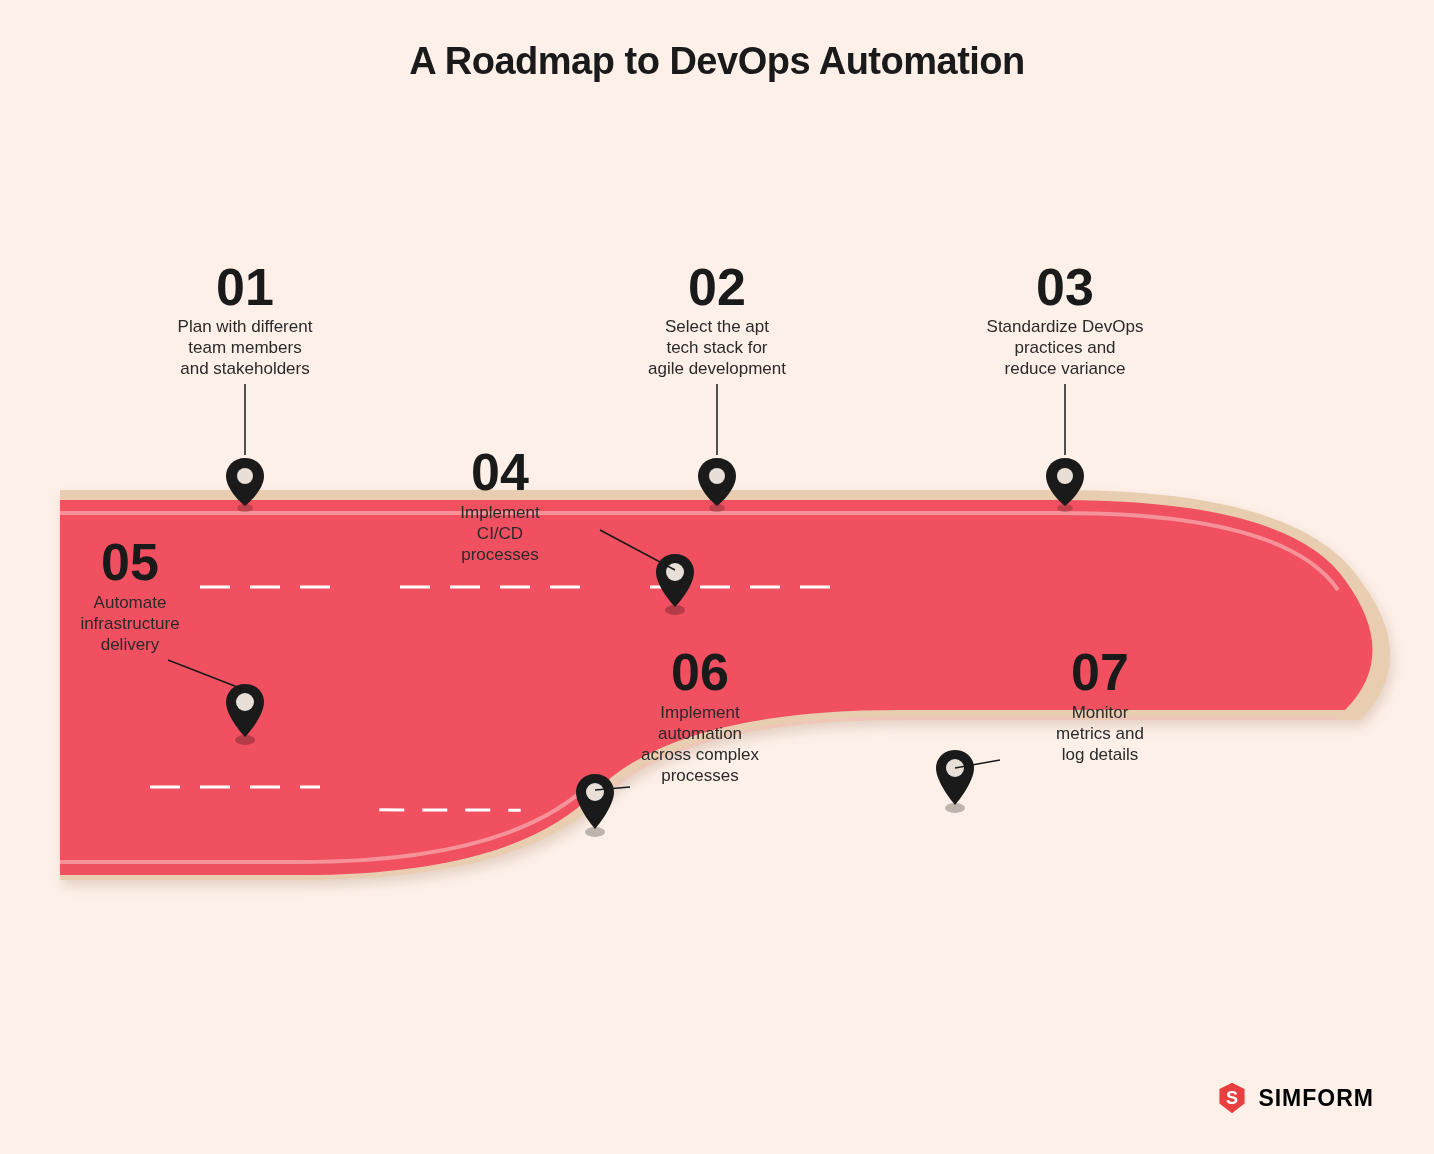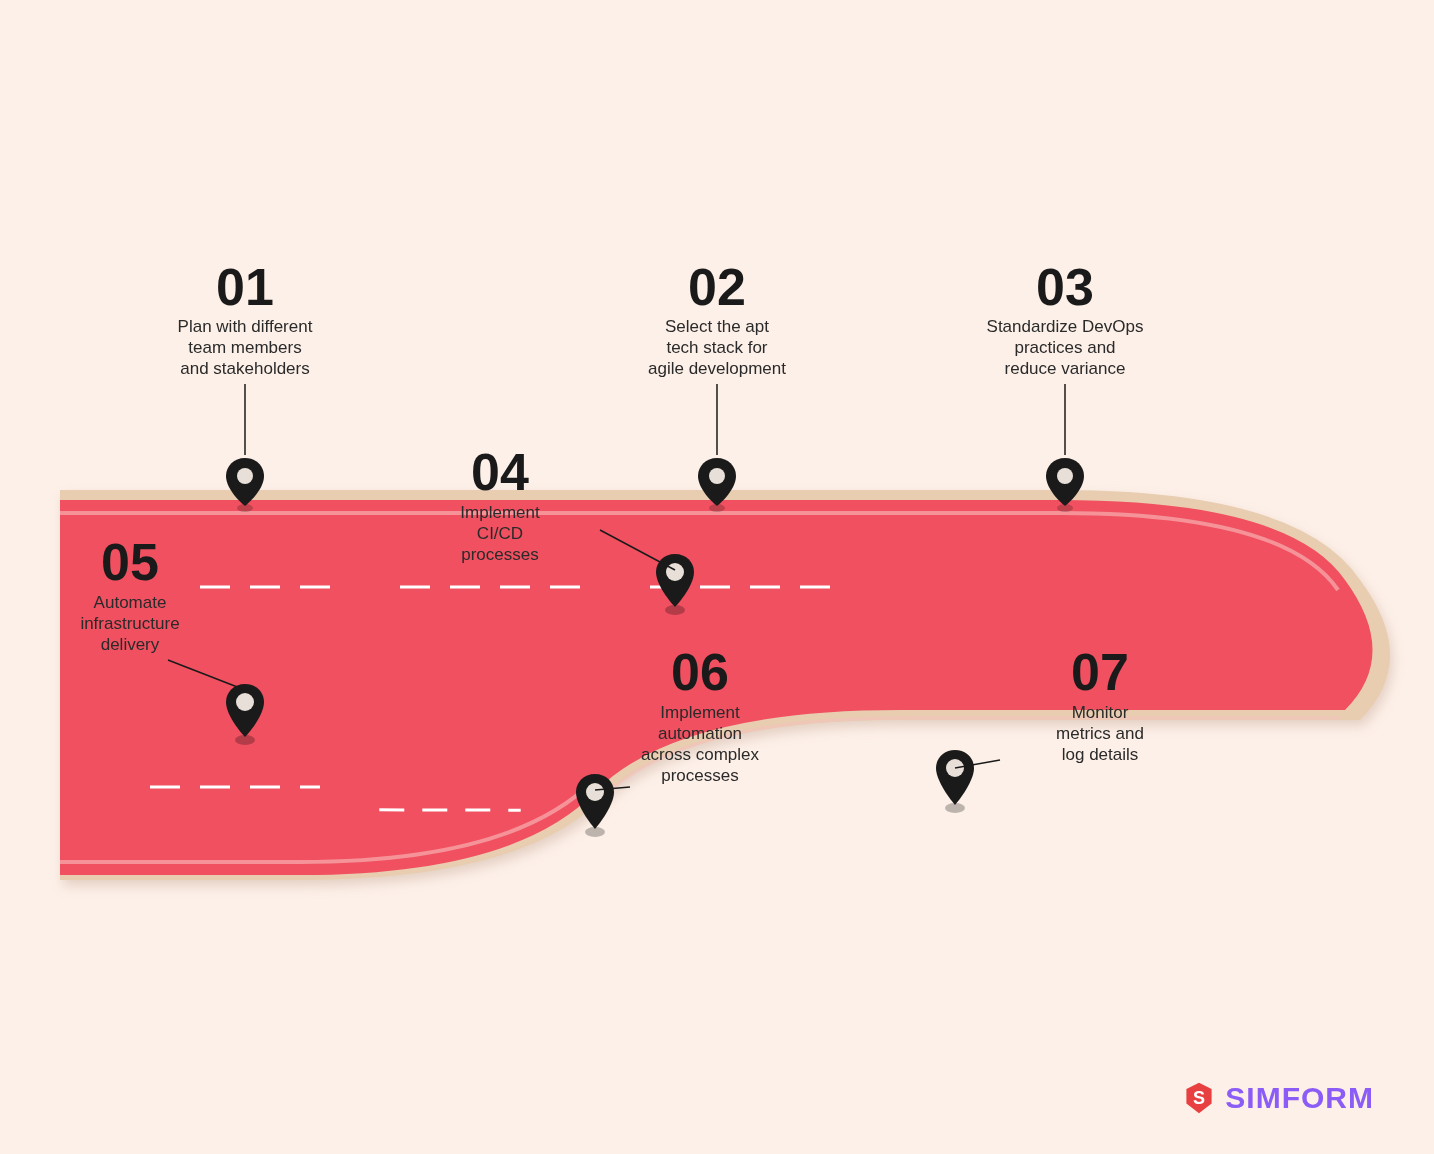--- a/index.html
+++ b/index.html
@@ -47,32 +47,33 @@
       align-items: center;
       gap: 8px;
     }
 
     .simform-logo-icon {
       width: 36px;
       height: 36px;
     }
 
     .simform-logo-text {
-      font-size: 30px;
+      font-size: 23px;
       font-weight: 900;
-      color: #8b5cf6;
+      color: #000000;
       font-family: 'Arial Black', Arial, sans-serif;
       letter-spacing: 1px;
     }
   </style>
 </head>
 <body>
 
 <div class="page-container">
 
+  <h1 class="title">A Roadmap to DevOps Automation</h1>
 
   <svg class="road-container" viewBox="0 0 1434 900" xmlns="http://www.w3.org/2000/svg">
     <defs>
       <filter id="shadow" x="-20%" y="-20%" width="140%" height="140%">
         <feDropShadow dx="3" dy="6" stdDeviation="6" flood-color="#c0a090" flood-opacity="0.4"></feDropShadow>
       </filter>
     </defs>
 
     <path d="
       M 60 390

